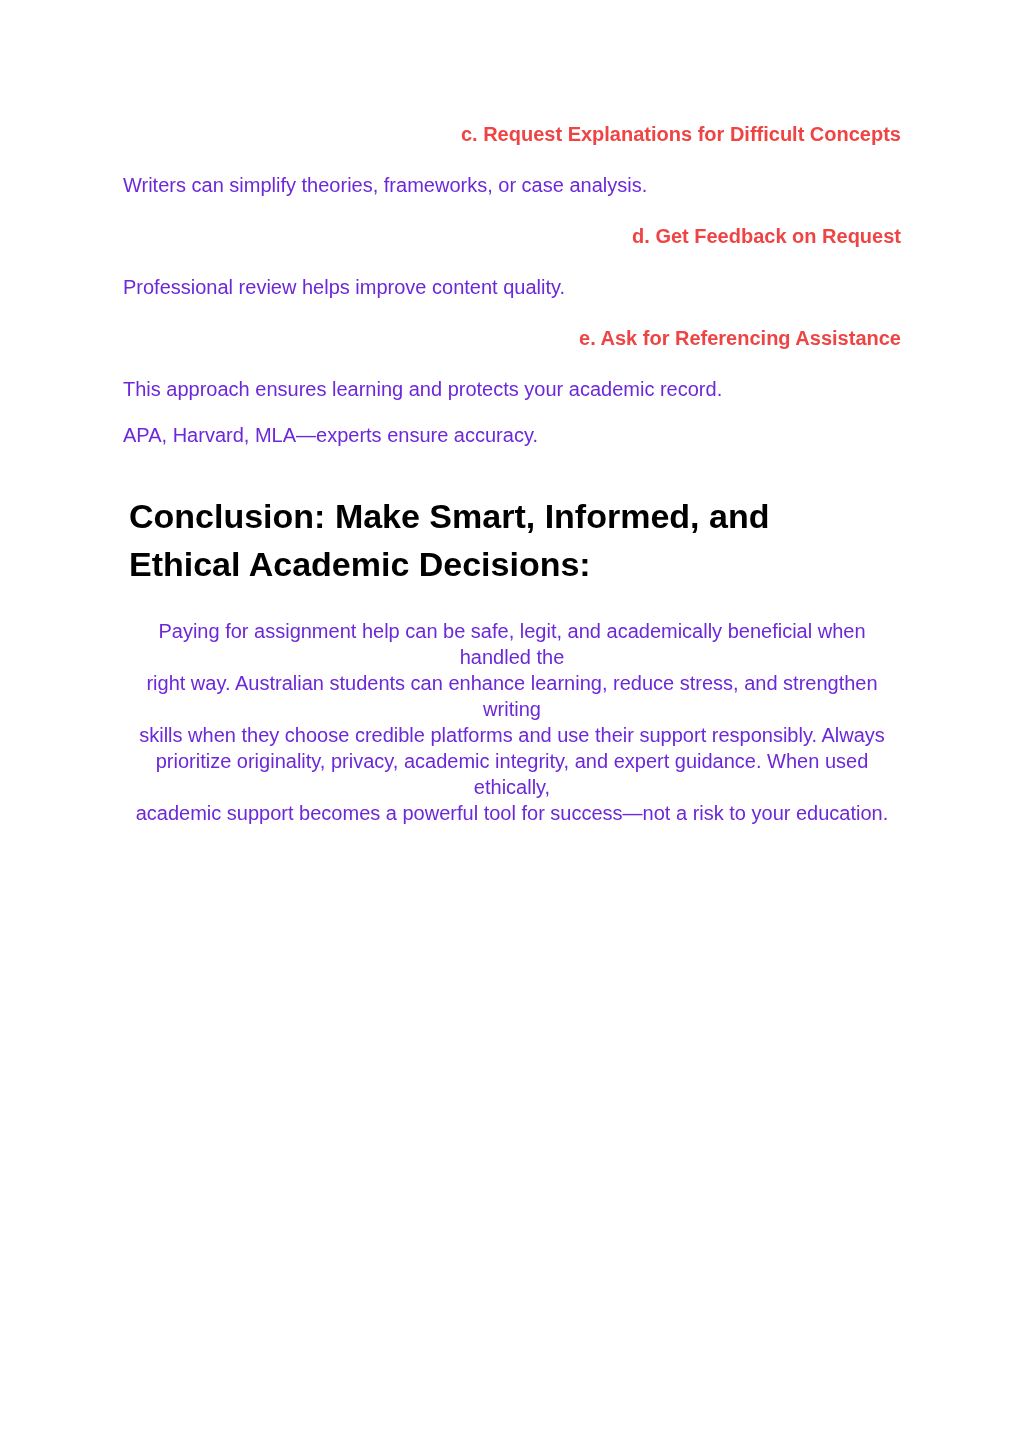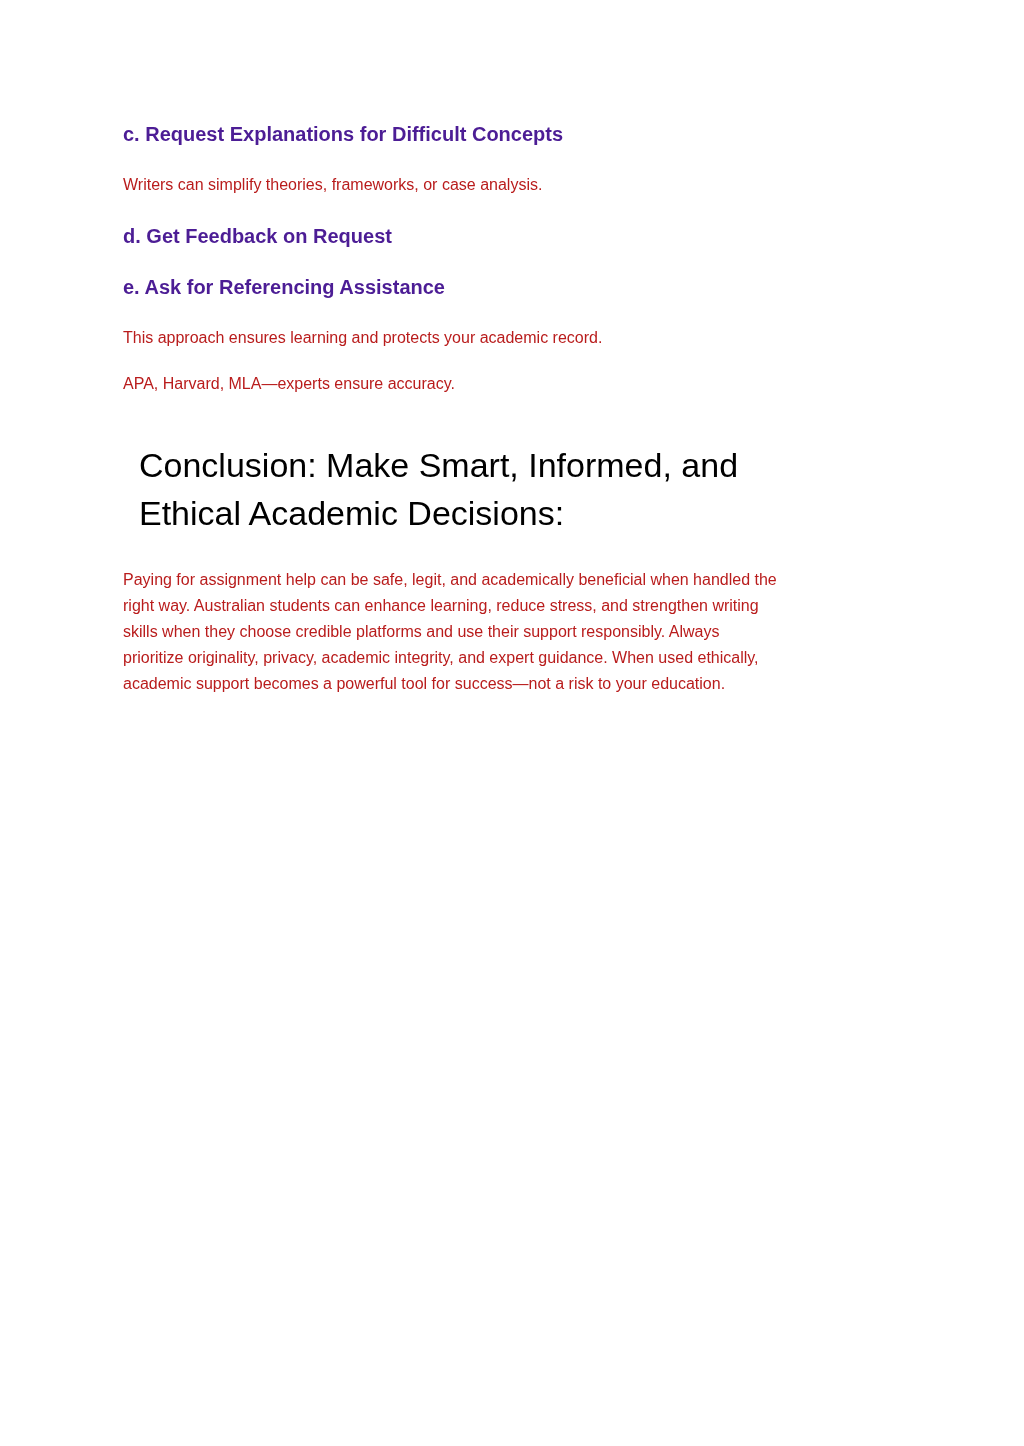--- a/index.html
+++ b/index.html
@@ -20,52 +20,55 @@
     width: 1024px;
     height: 1446px;
     padding: 96px 123px 0 123px;
     background: #ffffff;
   }
   .doc-h3 {
     font-size: 20px;
     line-height: 26px;
     font-weight: bold;
     margin: 25px 0;
-    color: #4c1d95;
+    color: #ef4444;
+    text-align: right;
   }
   .doc-p {
-    font-size: 16px;
+    font-size: 20px;
     line-height: 26px;
     font-weight: normal;
     margin: 20px 0;
-    color: #b91c1c;
+    color: #6d28d9;
   }
   .doc-h1 {
     font-size: 34px;
     line-height: 48px;
-    font-weight: normal;
-    margin: 44px 0 30px 16px;
+    font-weight: bold;
+    margin: 44px 0 30px 6px;
     color: #000000;
     white-space: pre-line;
   }
   .multiline {
     white-space: pre-line;
+    text-align: center;
   }
 </style>
 </head>
 <body>
 
 <div class="doc-page">
 
   <h3 class="doc-h3">c. Request Explanations for Difficult Concepts</h3>
 
   <p class="doc-p">Writers can simplify theories, frameworks, or case analysis.</p>
 
   <h3 class="doc-h3">d. Get Feedback on Request</h3>
 
+  <p class="doc-p">Professional review helps improve content quality.</p>
 
   <h3 class="doc-h3">e. Ask for Referencing Assistance</h3>
 
   <p class="doc-p">This approach ensures learning and protects your academic record.</p>
 
   <p class="doc-p">APA, Harvard, MLA—experts ensure accuracy.</p>
 
   <h1 class="doc-h1">Conclusion: Make Smart, Informed, and
 Ethical Academic Decisions:</h1>
 

